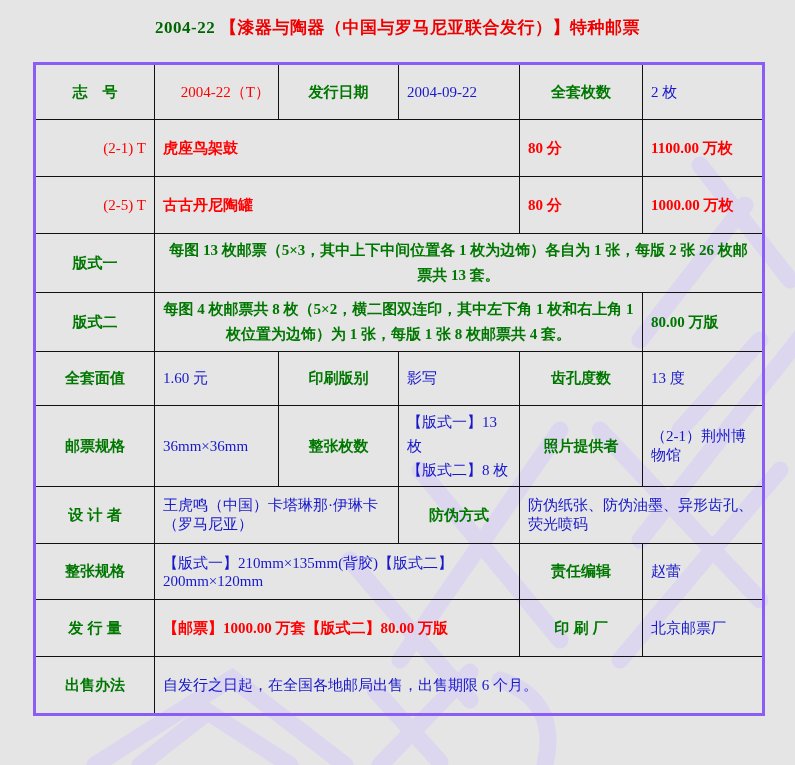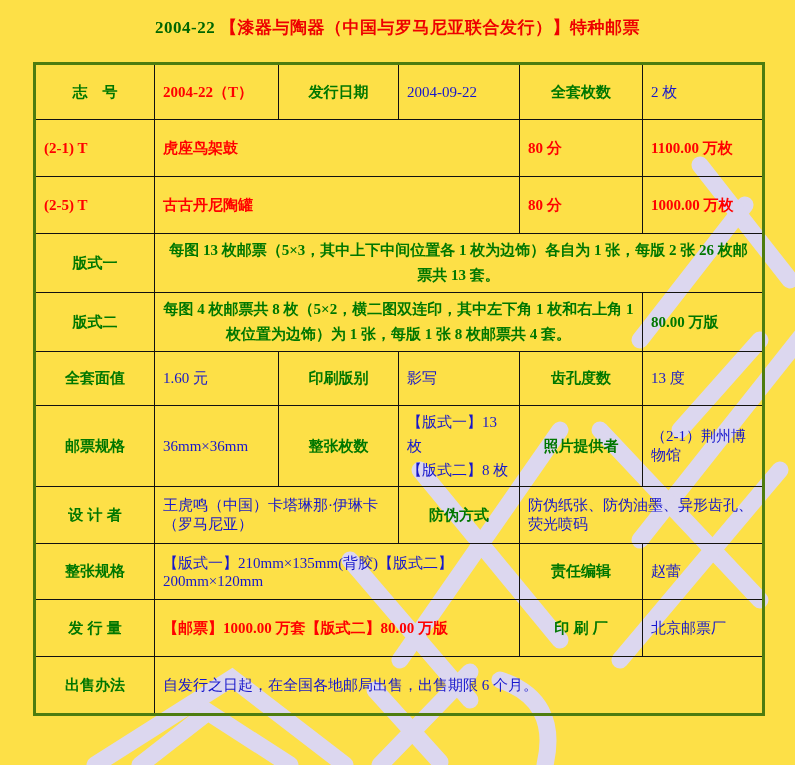--- a/index.html
+++ b/index.html
@@ -1,21 +1,21 @@
 <!DOCTYPE html>
 <html><head>
 <meta charset="utf-8">
 <style>
   * { margin: 0; padding: 0; box-sizing: border-box; }
   html,body { width: 795px; }
   .page {
     position: relative;
     width: 795px;
     height: 765px;
-    background: #fde047;
+    background: #e5e5e5;
     overflow: hidden;
     font-family: "Liberation Serif", "DejaVu Serif", serif;
   }
   .watermark {
     position: absolute;
     left: 0; top: 0;
     z-index: 0;
     pointer-events: none;
   }
   .title {
@@ -31,39 +31,39 @@
   .title .t-green { color: #006600; }
   .title .t-red   { color: #ee0000; }
   table.stamp-table {
     position: absolute;
     left: 33px; top: 62px;
     width: 729px;
     border-collapse: collapse;
     table-layout: fixed;
     z-index: 1;
     background: transparent;
-    border: 3px solid #4d7c0f;
+    border: 3px solid #8b5cf6;
   }
   .stamp-table td {
     border: 1px solid #111111;
     font-size: 15px;
     padding: 4px 8px;
     vertical-align: middle;
     overflow: hidden;
   }
   .lbl {
     color: #007700;
     font-weight: bold;
     text-align: center;
     font-family: "Liberation Sans", "DejaVu Sans", sans-serif;
     font-size: 15px;
   }
   .blue  { color: #1717cc; text-align: left; }
   .red   { color: #ff0000; font-weight: bold; text-align: left; }
-  .red-c { color: #ff0000; font-weight: bold; text-align: left; }
+  .red-c { color: #ff0000; font-weight: normal; text-align: right; }
   .green-desc { color: #007700; font-weight: bold; text-align: center; line-height: 25px; }
   .r { text-align: left; padding-right: 10px; }
   .two-line div { line-height: 24px; }
 </style>
 </head>
 <body>
 
 <div class="page">
 
   <svg class="watermark" width="795" height="765" viewBox="0 0 795 765">

